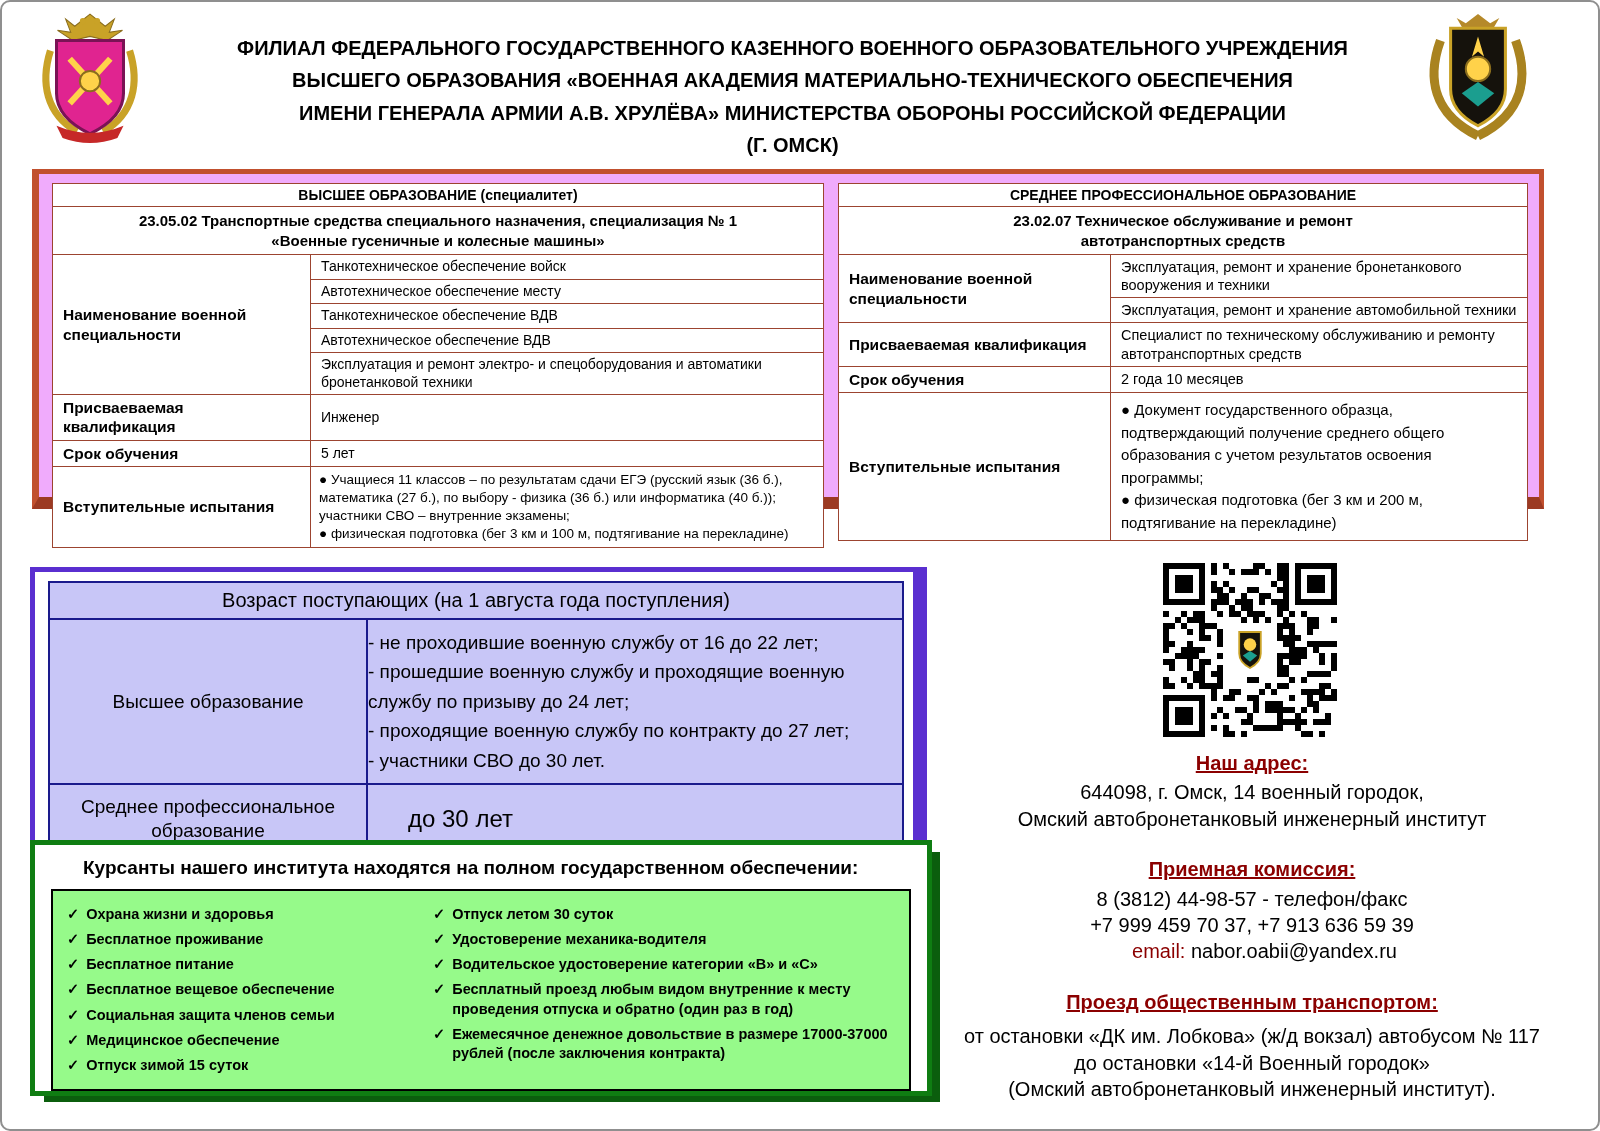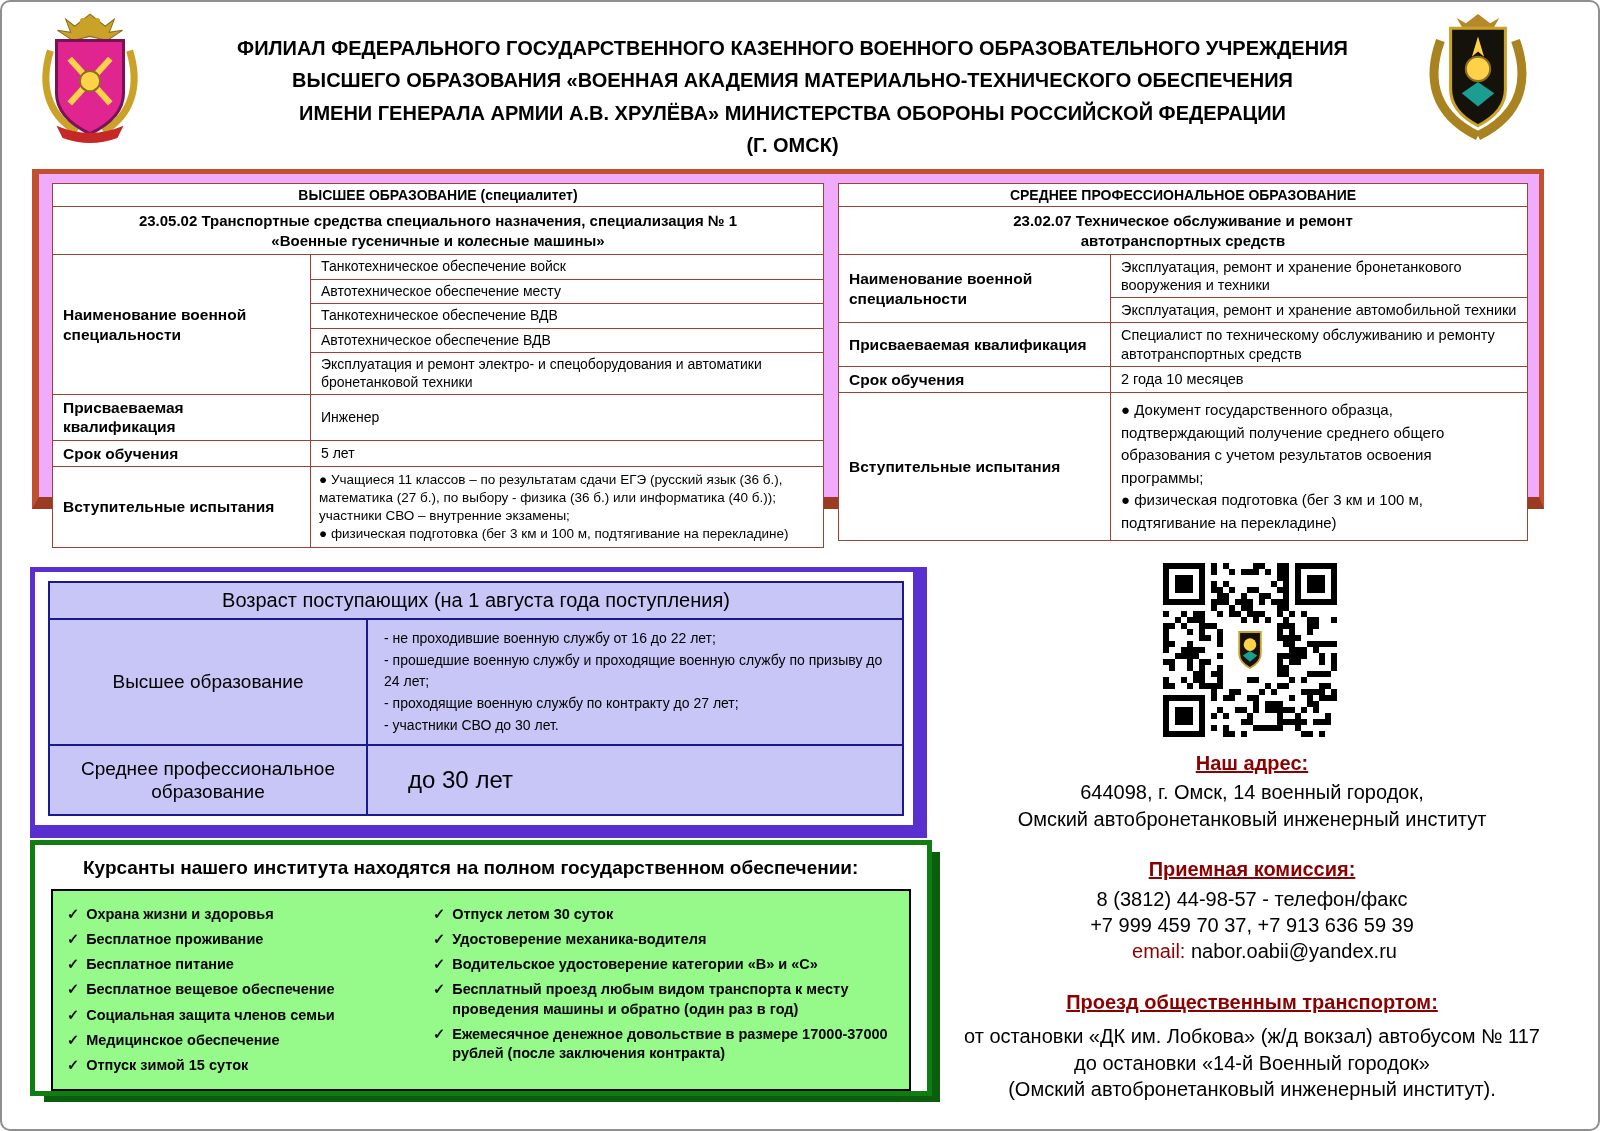--- a/index.html
+++ b/index.html
@@ -36,21 +36,21 @@
   
   .age-frame { position:absolute; left:28px; top:565px; width:897px;
                border:5px solid var(--frame-blue,#5a2fd0);
                border-right-width:14px; border-bottom-width:13px;
                background:#fff; padding:9px 9px 9px 13px; }
   .age-table { width:100%; border-collapse:collapse; table-layout:fixed; }
   .age-table td { border:2px solid var(--navy,#1a1a8c); background:var(--lavender,#c8c6f7);
                   vertical-align:middle; }
   .age-header { text-align:center; font-size:20px; padding:6px 4px; }
   .age-label  { text-align:center; font-size:19px; line-height:1.25; padding:6px; }
-  .age-items  { font-size:14px; line-height:1.55; padding:8px 16px; }
+  .age-items  { font-size:19px; line-height:1.55; padding:8px 0; }
   .age-value  { font-size:24px; padding:20px 40px; }
   .col-age-label { width:318px; }
 
   
   .qr { position:absolute; left:1161px; top:561px; width:174px; height:174px; background:#fff; }
   .qr svg { display:block; }
   .qr-emblem { position:absolute; inset:0; display:flex; align-items:center; justify-content:center; }
   .qr-emblem .pad { background:#fff; padding:2px 4px; }
 
   
@@ -189,21 +189,21 @@
           <td class="t-label">Присваеваемая квалификация</td>
           <td class="t-cell" style="font-size:14.5px">Специалист по техническому обслуживанию и ремонту автотранспортных средств</td>
         </tr>
         <tr>
           <td class="t-label">Срок обучения</td>
           <td class="t-cell" style="font-size:14.5px">2 года 10 месяцев</td>
         </tr>
         <tr>
           <td class="t-label">Вступительные испытания</td>
           <td class="t-cell exams-r pre">● Документ государственного образца, подтверждающий получение среднего общего образования с учетом результатов освоения программы;
-● физическая подготовка (бег 3 км и 100 м, подтягивание на перекладине)</td>
+● физическая подготовка (бег 3 км и 200 м, подтягивание на перекладине)</td>
         </tr>
       </tbody>
     </table>
   </div>
 
   <div class="age-frame">
     <table class="age-table">
       <colgroup>
           <col class="col-age-label" style="width:318px">
           <col>
@@ -562,21 +562,21 @@
         <div class="b-item">
             <span class="check">✓</span>
             <span>Удостоверение механика-водителя</span>
           </div>
         <div class="b-item">
             <span class="check">✓</span>
             <span>Водительское удостоверение категории «В» и «С»</span>
           </div>
         <div class="b-item">
             <span class="check">✓</span>
-            <span>Бесплатный проезд любым видом транспорта к месту проведения машины и обратно (один раз в год)</span>
+            <span>Бесплатный проезд любым видом внутренние к месту проведения отпуска и обратно (один раз в год)</span>
           </div>
         <div class="b-item">
             <span class="check">✓</span>
             <span>Ежемесячное денежное довольствие в размере 17000-37000 рублей (после заключения контракта)</span>
           </div>
       </div>
     </div>
   </div>
 
 </div>

